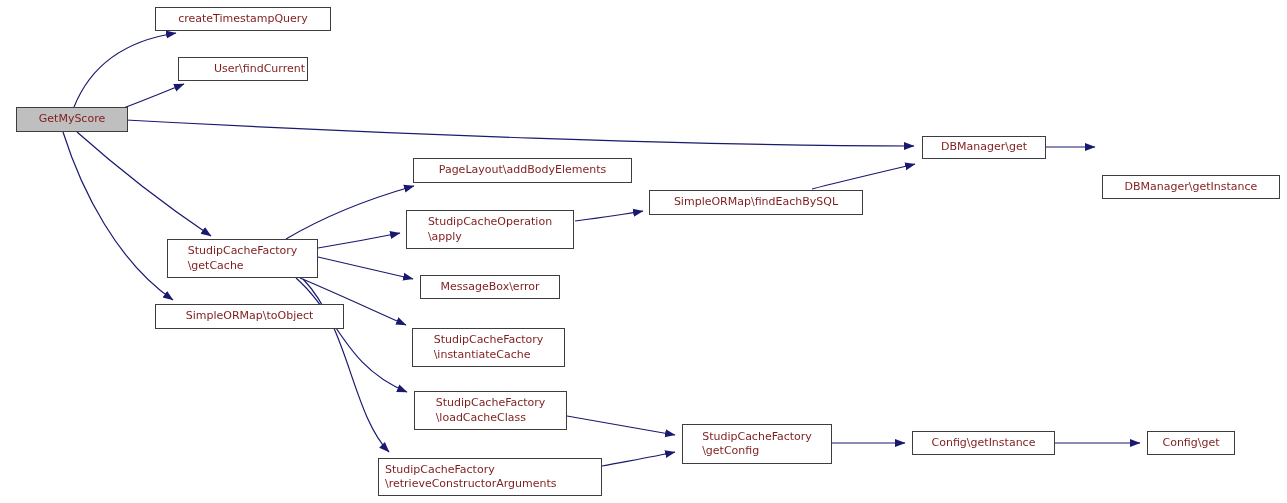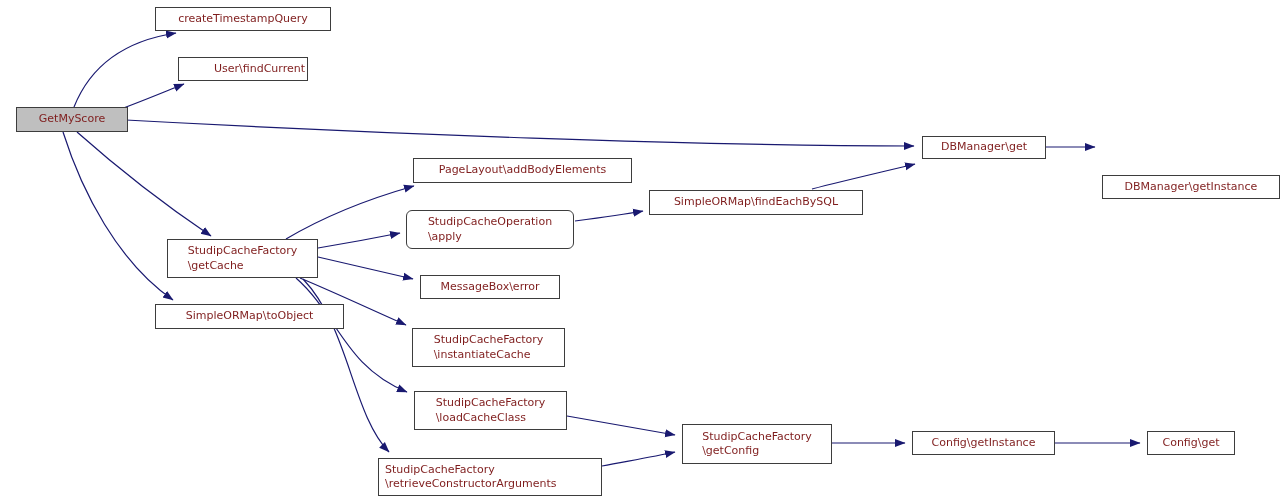--- a/index.html
+++ b/index.html
@@ -79,21 +79,21 @@
         <path d="M602,466 C628,461 652,457 675,452" class="edge" marker-end="url(#arrowhead)" stroke="#191970"></path>
         <path d="M832,443 L905,443" class="edge" marker-end="url(#arrowhead)" stroke="#191970"></path>
         <path d="M1055,443 L1140,443" class="edge" marker-end="url(#arrowhead)" stroke="#191970"></path>
       </g>
   </svg>
   <div id="nodes">
       <div class="node highlighted" style="left: 16px; top: 107px; width: 112px; height: 25px;">GetMyScore</div>
       <div class="node" style="left: 155px; top: 7px; width: 176px; height: 24px;">createTimestampQuery</div>
       <div class="node" style="left: 178px; top: 57px; width: 130px; height: 24px; padding-left: 33px;">User\findCurrent</div>
       <div class="node" style="left: 381px; top: 158px; width: 219px; height: 25px; margin-left: 32px;">PageLayout\addBodyElements</div>
-      <div class="node" style="left: 406px; top: 210px; width: 168px; height: 39px; border-radius: 6px;">StudipCacheOperation
+      <div class="node" style="left: 406px; top: 210px; width: 168px; height: 39px;">StudipCacheOperation
 \apply</div>
       <div class="node" style="left: 649px; top: 190px; width: 214px; height: 25px;">SimpleORMap\findEachBySQL</div>
       <div class="node" style="left: 420px; top: 275px; width: 140px; height: 24px;">MessageBox\error</div>
       <div class="node" style="left: 167px; top: 239px; width: 151px; height: 39px;">StudipCacheFactory
 \getCache</div>
       <div class="node" style="left: 155px; top: 304px; width: 189px; height: 25px;">SimpleORMap\toObject</div>
       <div class="node" style="left: 412px; top: 328px; width: 153px; height: 39px;">StudipCacheFactory
 \instantiateCache</div>
       <div class="node" style="left: 414px; top: 391px; width: 153px; height: 39px;">StudipCacheFactory
 \loadCacheClass</div>

